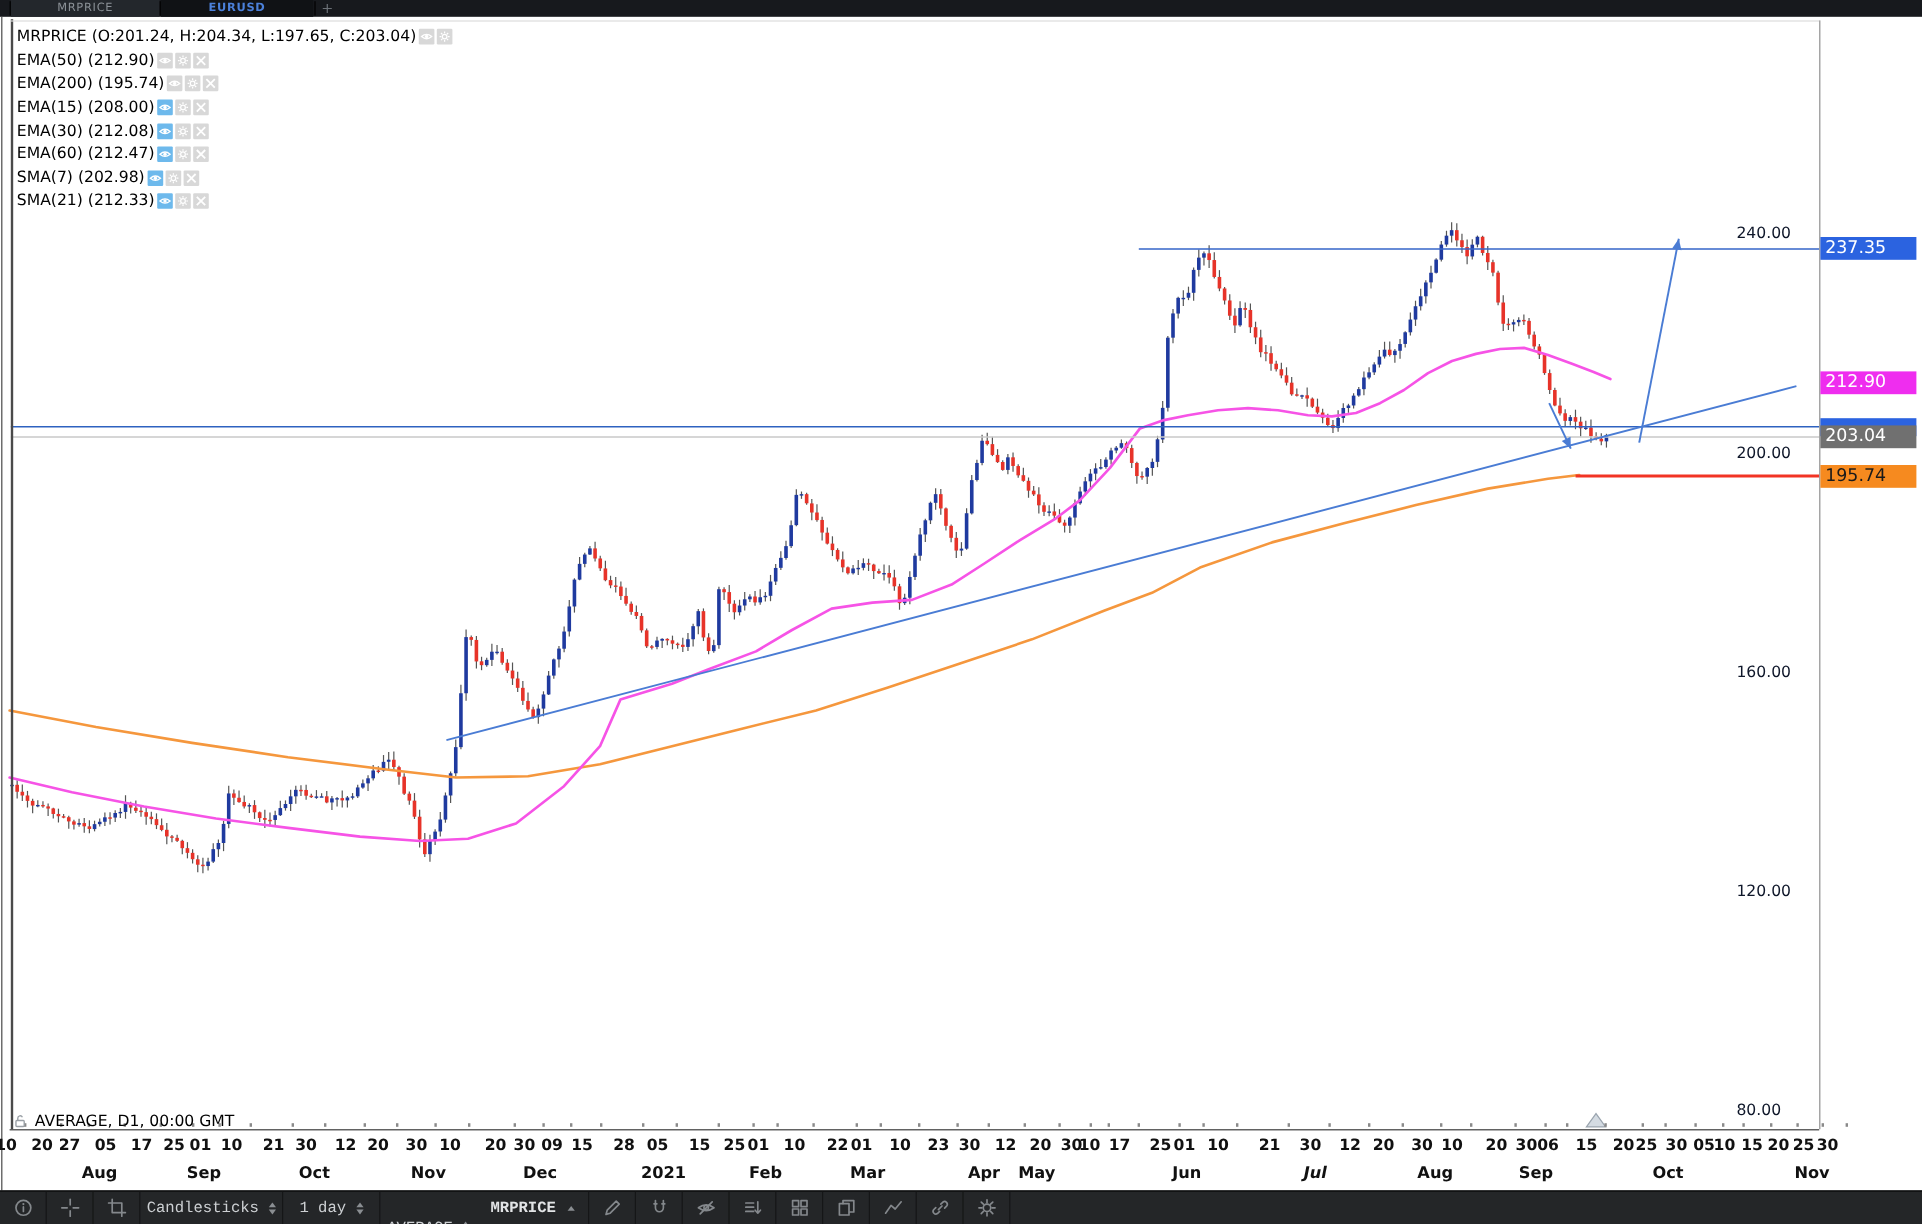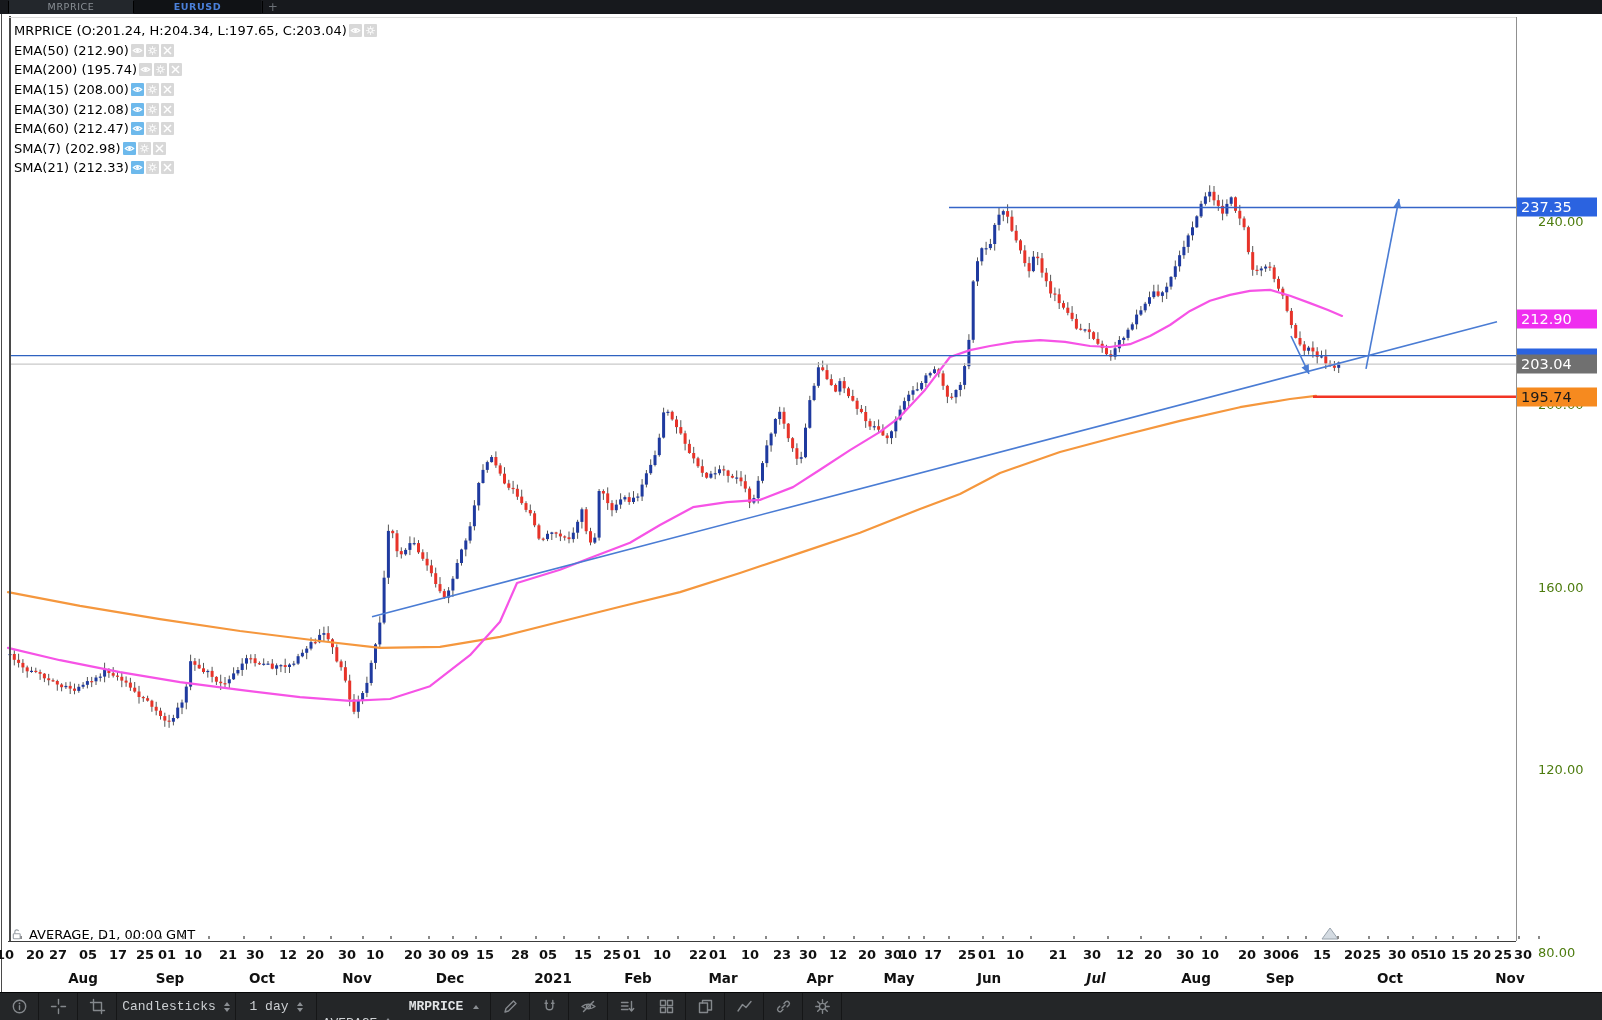--- a/index.html
+++ b/index.html
@@ -11,21 +11,21 @@
   .tab-sep{position:absolute;top:1px;width:1px;height:12px;background:#000;}
   
   .vline,.hline{position:absolute;}
   
   #legend{position:absolute;left:14px;top:21px;}
   .lg-row{height:19.6px;display:flex;align-items:center;white-space:nowrap;}
   .lg-text{font-size:13px;color:#000;}
   .lg-ic{width:13px;height:13px;margin-left:2px;border-radius:1px;display:inline-flex;align-items:center;justify-content:center;}
   .lg-ic svg{display:block;}
   
-  .ptick{position:absolute;left:1538px;font-size:13px;color:#4d7c0f;transform:translateY(-50%);margin-top:26px;}
+  .ptick{position:absolute;left:1447px;font-size:13px;color:#0f172a;transform:translateY(-50%);}
   .ptag{position:absolute;left:1517px;width:80px;height:19px;line-height:19px;font-size:14.5px;
         padding-left:4px;box-sizing:border-box;transform:translateY(-50%);font-weight:500;}
   
   .dtick{position:absolute;top:947px;font-size:13px;font-weight:600;color:#111;transform:translateX(-50%);}
   .mlabel{position:absolute;top:970px;font-size:13.5px;font-weight:600;color:#111;transform:translateX(-50%);}
   .axdot{position:absolute;top:936px;width:2px;height:3px;background:#8a8a8a;}
   
   .footer-status{position:absolute;left:29px;top:927px;font-size:13px;color:#000;display:flex;align-items:center;}
   .lock{position:absolute;left:11px;top:926px;color:#9aa0a6;}
   
@@ -992,21 +992,21 @@
       <div class="axdot" style="left: 1538px;"></div>
       <div class="mlabel" style="left: 83px;">Aug</div>
       <div class="mlabel" style="left: 170px;">Sep</div>
       <div class="mlabel" style="left: 262px;">Oct</div>
       <div class="mlabel" style="left: 357px;">Nov</div>
       <div class="mlabel" style="left: 450px;">Dec</div>
       <div class="mlabel" style="left: 553px;">2021</div>
       <div class="mlabel" style="left: 638px;">Feb</div>
       <div class="mlabel" style="left: 723px;">Mar</div>
       <div class="mlabel" style="left: 820px;">Apr</div>
-      <div class="mlabel" style="left: 899px;">May</div>
+      <div class="mlabel" style="left: 864px;">May</div>
       <div class="mlabel" style="left: 989px;">Jun</div>
       <div class="mlabel" style="left: 1096px; font-style: italic;">Jul</div>
       <div class="mlabel" style="left: 1196px;">Aug</div>
       <div class="mlabel" style="left: 1280px;">Sep</div>
       <div class="mlabel" style="left: 1390px;">Oct</div>
       <div class="mlabel" style="left: 1510px;">Nov</div>
     </div>
 
   <span class="lock">
     <svg width="13" height="13" viewBox="0 0 17 17" fill="none" stroke="currentColor" stroke-width="1.5">

